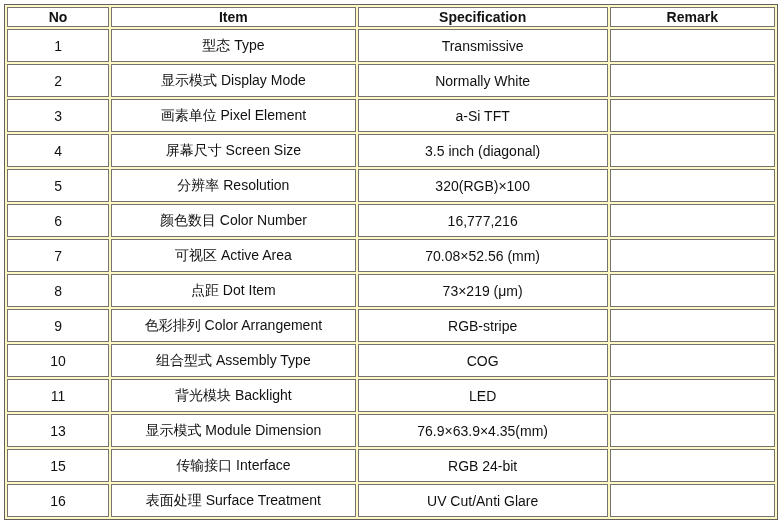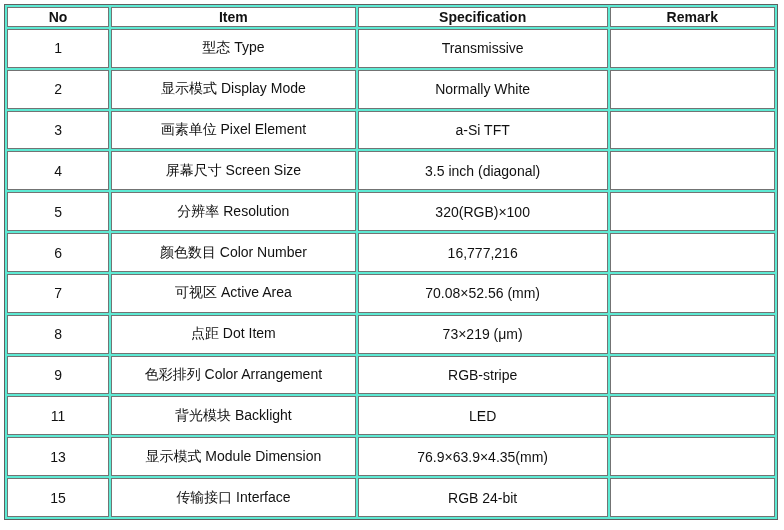--- a/index.html
+++ b/index.html
@@ -17,21 +17,21 @@
     width: 774px;
     height: 516px;
   }
   table.spec-table {
     width: 100%;
     height: 100%;
     border-collapse: separate;
     border-spacing: 2px;
     border: 1px solid #5f5f5f;
     table-layout: fixed;
-    background: #5eead4;
+    background: #fef9c3;
   }
   table.spec-table th,
   table.spec-table td {
     border: 1px solid #737373;
     background: #ffffff;
     text-align: center;
     vertical-align: middle;
     font-size: 14px;
     color: #111111;
     padding: 0 2px;
@@ -127,20 +127,26 @@
     <td></td>
   </tr>
 
   <tr>
     <td>9</td>
     <td>色彩排列 Color Arrangement</td>
     <td>RGB-stripe</td>
     <td></td>
   </tr>
 
+  <tr>
+    <td>10</td>
+    <td>组合型式 Assembly Type</td>
+    <td>COG</td>
+    <td></td>
+  </tr>
 
   <tr>
     <td>11</td>
     <td>背光模块 Backlight</td>
     <td>LED</td>
     <td></td>
   </tr>
 
 
   <tr>
@@ -151,15 +157,21 @@
   </tr>
 
 
   <tr>
     <td>15</td>
     <td>传输接口 Interface</td>
     <td>RGB 24-bit</td>
     <td></td>
   </tr>
 
+  <tr>
+    <td>16</td>
+    <td>表面处理 Surface Treatment</td>
+    <td>UV Cut/Anti Glare</td>
+    <td></td>
+  </tr>
 </tbody>
   </table>
 </div>
 
 </body></html>

